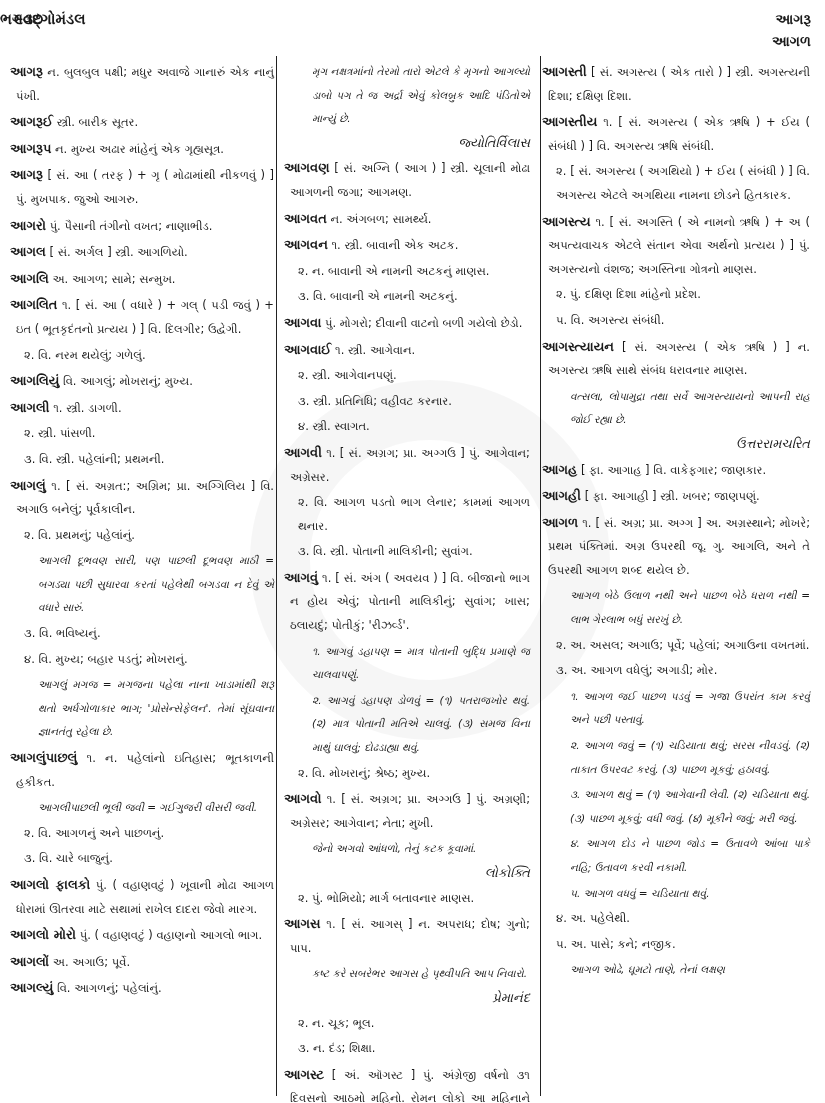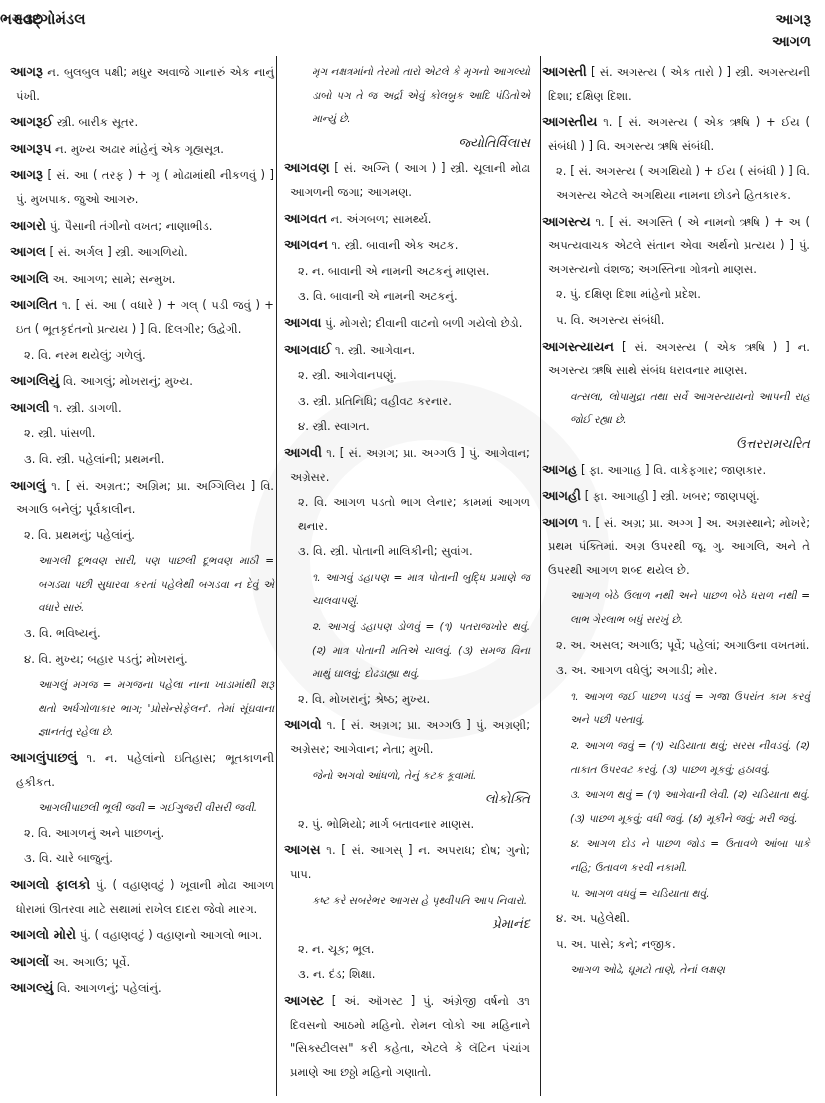--- a/index.html
+++ b/index.html
@@ -86,20 +86,21 @@
     <div class="entry sub">૨. ન. બાવાની એ નામની અટકનું માણસ.</div>
     <div class="entry sub">૩. વિ. બાવાની એ નામની અટકનું.</div>
     <div class="entry"><span class="hw">આગવા</span> <span>પું. મોગરો; દીવાની વાટનો બળી ગયેલો છેડો.</span></div>
     <div class="entry"><span class="hw">આગવાઈ</span> <span>૧. સ્ત્રી. આગેવાન.</span></div>
     <div class="entry sub">૨. સ્ત્રી. આગેવાનપણું.</div>
     <div class="entry sub">૩. સ્ત્રી. પ્રતિનિધિ; વહીવટ કરનાર.</div>
     <div class="entry sub">૪. સ્ત્રી. સ્વાગત.</div>
     <div class="entry"><span class="hw">આગવી</span> <span>૧. [ સં. અગ્રગ; પ્રા. અગ્ગઉ ] પું. આગેવાન; અગ્રેસર.</span></div>
     <div class="entry sub">૨. વિ. આગળ પડતો ભાગ લેનાર; કામમાં આગળ થનાર.</div>
     <div class="entry sub">૩. વિ. સ્ત્રી. પોતાની માલિકીની; સુવાંગ.</div>
+    <div class="entry"><span class="hw">આગવું</span> <span>૧. [ સં. અંગ ( અવયવ ) ] વિ. બીજાનો ભાગ ન હોય એવું; પોતાની માલિકીનું; સુવાંગ; ખાસ; ઠલાયદું; પોતીકું; 'રીઝર્વ્ડ'.</span></div>
     <div class="entry quote"><span>૧. આગવું ડહાપણ = માત્ર પોતાની બુદ્ધિ પ્રમાણે જ ચાલવાપણું.</span></div>
     <div class="entry quote"><span>૨. આગવું ડહાપણ ડોળવું = (૧) પતરાજખોર થવું. (૨) માત્ર પોતાની મતિએ ચાલવું. (૩) સમજ વિના માથું ઘાલવું; દોઢડાહ્યા થવું.</span></div>
     <div class="entry sub">૨. વિ. મોખરાનું; શ્રેષ્ઠ; મુખ્ય.</div>
     <div class="entry"><span class="hw">આગવો</span> <span>૧. [ સં. અગ્રગ; પ્રા. અગ્ગઉ ] પું. અગ્રણી; અગ્રેસર; આગેવાન; નેતા; મુખી.</span></div>
     <div class="entry quote"><span>જેનો અગવો આંધળો, તેનું કટક કૂવામાં.</span><div class="src">લોકોક્તિ</div></div>
     <div class="entry sub">૨. પું. ભોમિયો; માર્ગ બતાવનાર માણસ.</div>
     <div class="entry"><span class="hw">આગસ</span> <span>૧. [ સં. આગસ્ ] ન. અપરાધ; દોષ; ગુનો; પાપ.</span></div>
     <div class="entry quote"><span>કષ્ટ કરે સબરેભર આગસ હે પૃથ્વીપતિ આપ નિવારો.</span><div class="src">પ્રેમાનંદ</div></div>
     <div class="entry sub">૨. ન. ચૂક; ભૂલ.</div>
     <div class="entry sub">૩. ન. દંડ; શિક્ષા.</div>

